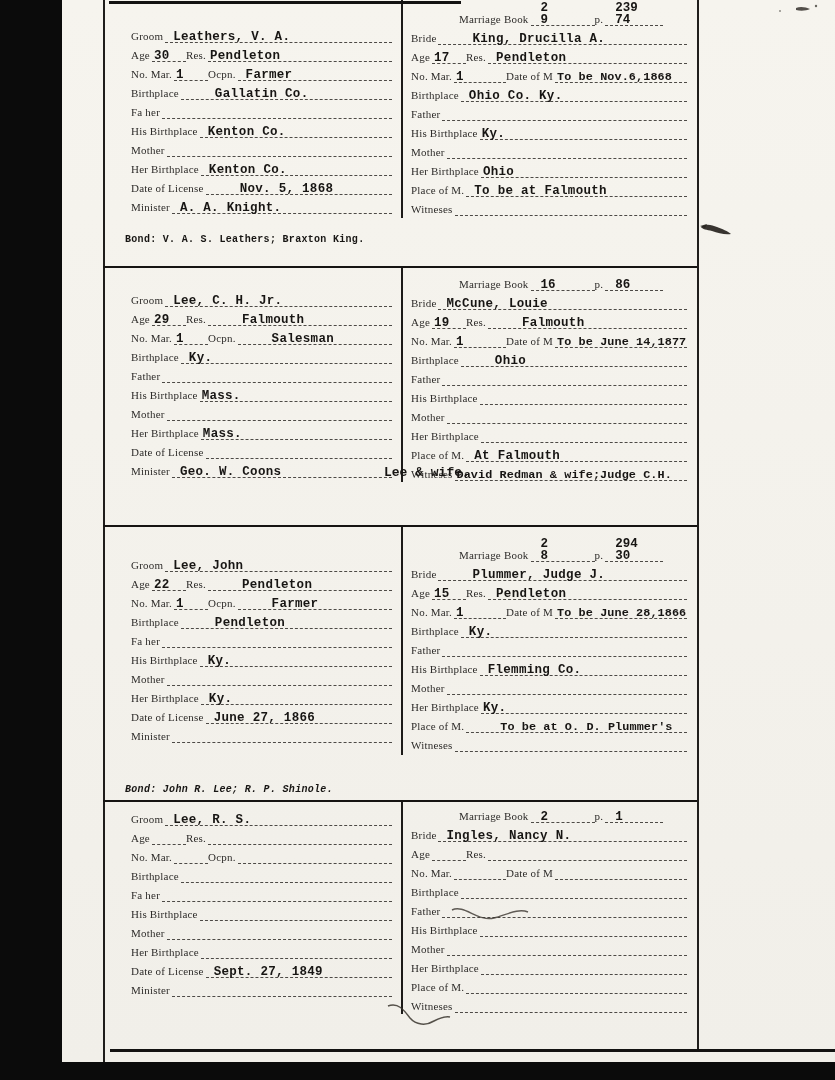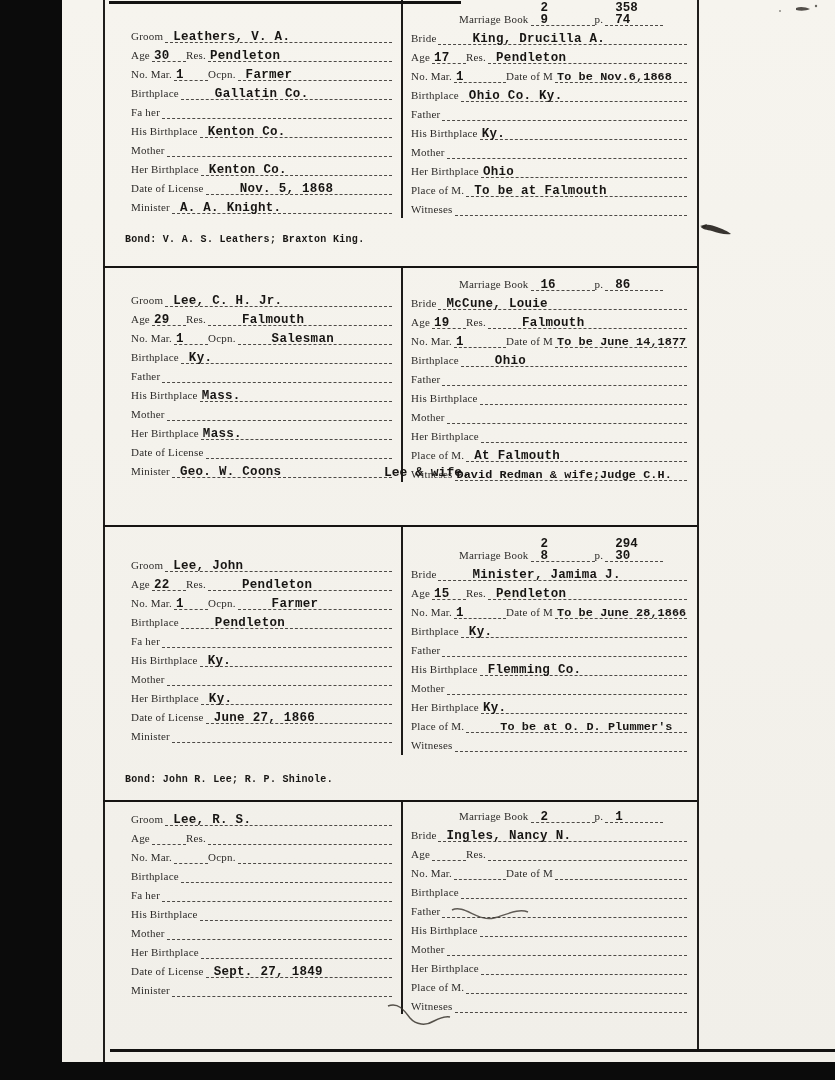--- a/index.html
+++ b/index.html
@@ -41,21 +41,21 @@
   .tight{left:2px;}
   .book{margin-left:48px;}
   .book .bno{flex:0 0 64px;}
   .book .bpg{flex:0 0 58px;}
   .stack{display:flex;flex-direction:column;align-items:flex-start;position:absolute;
          left:10px;bottom:-2px;font-family:"Liberation Mono",monospace;font-weight:700;
          font-size:12.5px;color:#171513;white-space:nowrap;}
   .stack .over{line-height:12px;}
   .stack .base{line-height:13px;}
   .bond{margin:10px 0 0 22px;height:18px;}
-  .b3 .bond{margin-top:13px;}
+  .b3 .bond{margin-top:23px;font-style:italic;}
   .bond .bval{font-family:"Liberation Mono",monospace;font-weight:700;font-size:10px;
               letter-spacing:.3px;color:#171513;white-space:nowrap;}
   .wit-overflow{position:absolute;left:281px;top:197px;font-family:"Liberation Mono",monospace;
                 font-weight:700;font-size:13px;color:#171513;}
   .bottom-rule{position:absolute;left:48px;top:1049px;width:726px;height:2.5px;background:#131211;}
   .ink{position:absolute;}
 </style>
 </head>
 <body>
 
@@ -141,21 +141,21 @@
               <span class="lbl">Marriage Book</span>
               <span class="fill bno">
                 <span class="stack">
                   <span class="over">2</span>
                   <span class="base">9</span>
                 </span>
               </span>
               <span class="lbl">p.</span>
               <span class="fill bpg">
                 <span class="stack">
-                  <span class="over">358</span>
+                  <span class="over">239</span>
                   <span class="base">74</span>
                 </span>
               </span>
             </div>
           <div class="row">
               <span class="lbl">Bride</span>
               <span class="fill">
                 <span class="val ind">King, Drucilla A.</span>
               </span>
             </div>
@@ -473,21 +473,21 @@
               <span class="fill bpg">
                 <span class="stack">
                   <span class="over">294</span>
                   <span class="base">30</span>
                 </span>
               </span>
             </div>
           <div class="row">
               <span class="lbl">Bride</span>
               <span class="fill">
-                <span class="val ind">Minister, Jamima J.</span>
+                <span class="val ind">Plummer, Judge J.</span>
               </span>
             </div>
           <div class="row">
               <span class="lbl">Age</span>
               <span class="fill w-sm">
                 <span class="val tight">15</span>
               </span>
               <span class="lbl">Res.</span>
               <span class="fill">
                 <span class="val">Pendleton</span>

